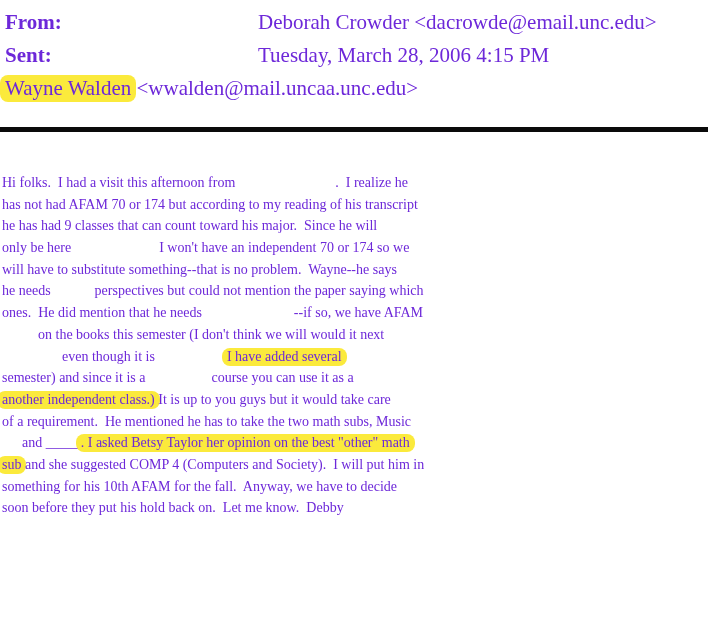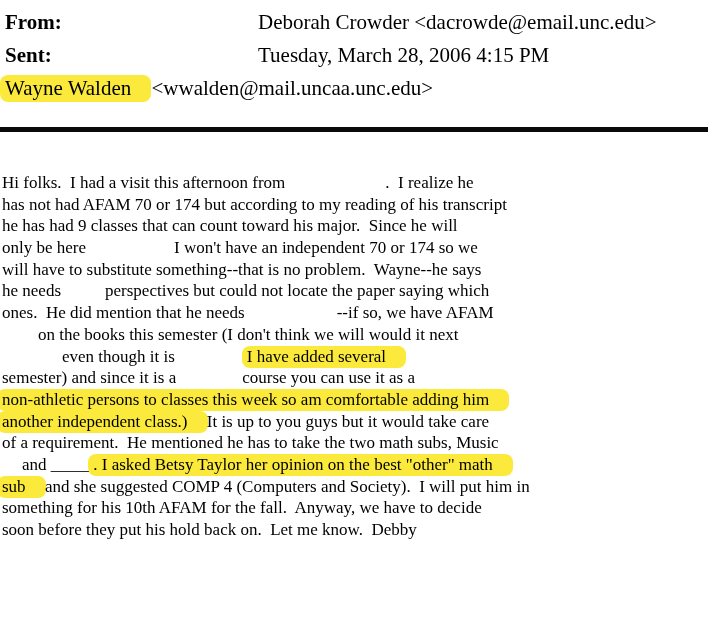--- a/index.html
+++ b/index.html
@@ -50,43 +50,43 @@
   #divider {
     margin-top: 22px;
     height: 5px;
     width: 708px;
     background: #0a0a0a;
   }
   
   #email-body {
     margin-top: 40px;
     padding-left: 2px;
-    font-size: 17px;
+    font-size: 14px;
   }
   .body-line {
     white-space: pre;
     line-height: 21.7px;
     height: 21.7px;
   }
   .gap {
     display: inline-block;
     height: 1px;
   }
   .hl, mark.hl {
     background: var(--hl, #fbea3c);
     color: inherit;
-    padding: 1px 20px 2px 5px;
+    padding: 1px 5px 2px 5px;
     margin: 0 -5px;
     border-radius: 8px;
   }
 </style>
 </head>
 <body>
 
-<div id="page" style="color: #000000; background: rgb(255, 255, 255);">
+<div id="page" style="color: #6d28d9; background: rgb(255, 255, 255);">
 
   <div id="header">
 
     <div class="hrow">
       <span class="hlabel">From:</span>
       <span class="hvalue">Deborah Crowder &lt;dacrowde@email.unc.edu&gt;</span>
     </div>
 
     <div class="hrow">
       <span class="hlabel">Sent:</span>
@@ -102,26 +102,25 @@
   </div>
 
   <div id="divider" style="background: rgb(10, 10, 10);"></div>
 
   <div id="email-body">
       <div class="body-line"><span class="txt">Hi folks.  I had a visit this afternoon from</span><span class="gap" style="width: 100px;"></span><span class="txt">.  I realize he</span></div>
       <div class="body-line"><span class="txt">has not had AFAM 70 or 174 but according to my reading of his transcript</span></div>
       <div class="body-line"><span class="txt">he has had 9 classes that can count toward his major.  Since he will</span></div>
       <div class="body-line"><span class="txt">only be here</span><span class="gap" style="width: 88px;"></span><span class="txt">I won't have an independent 70 or 174 so we</span></div>
       <div class="body-line"><span class="txt">will have to substitute something--that is no problem.  Wayne--he says</span></div>
-      <div class="body-line"><span class="txt">he needs</span><span class="gap" style="width: 44px;"></span><span class="txt">perspectives but could not locate the paper saying which</span></div>
+      <div class="body-line"><span class="txt">he needs</span><span class="gap" style="width: 44px;"></span><span class="txt">perspectives but could not mention the paper saying which</span></div>
       <div class="body-line"><span class="txt">ones.  He did mention that he needs</span><span class="gap" style="width: 92px;"></span><span class="txt">--if so, we have AFAM</span></div>
       <div class="body-line"><span class="gap" style="width: 36px;"></span><span class="txt">on the books this semester (I don't think we will would it next</span></div>
       <div class="body-line"><span class="gap" style="width: 60px;"></span><span class="txt">even though it is</span><span class="gap" style="width: 72px;"></span><span class="hl">I have added several</span></div>
       <div class="body-line"><span class="txt">semester) and since it is a</span><span class="gap" style="width: 66px;"></span><span class="txt">course you can use it as a</span></div>
-      <div class="body-line"><span class="hl">non-athletic persons to classes this week so am comfortable adding him</span></div>
       <div class="body-line"><span class="hl">another independent class.)</span><span class="txt"> It is up to you guys but it would take care</span></div>
       <div class="body-line"><span class="txt">of a requirement.  He mentioned he has to take the two math subs, Music</span></div>
       <div class="body-line"><span class="gap" style="width: 20px;"></span><span class="txt">and _____</span><span class="hl">. I asked Betsy Taylor her opinion on the best "other" math</span></div>
       <div class="body-line"><span class="hl">sub</span><span class="txt"> and she suggested COMP 4 (Computers and Society).  I will put him in</span></div>
       <div class="body-line"><span class="txt">something for his 10th AFAM for the fall.  Anyway, we have to decide</span></div>
       <div class="body-line"><span class="txt">soon before they put his hold back on.  Let me know.  Debby</span></div>
     </div>
 
 </div>
 

